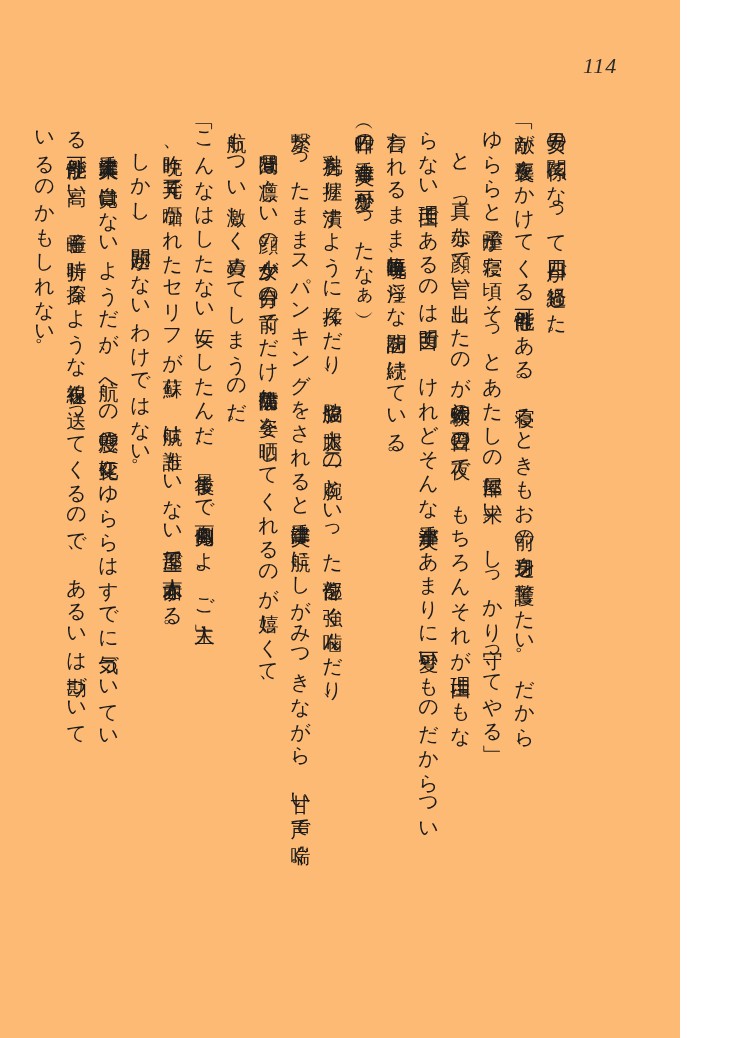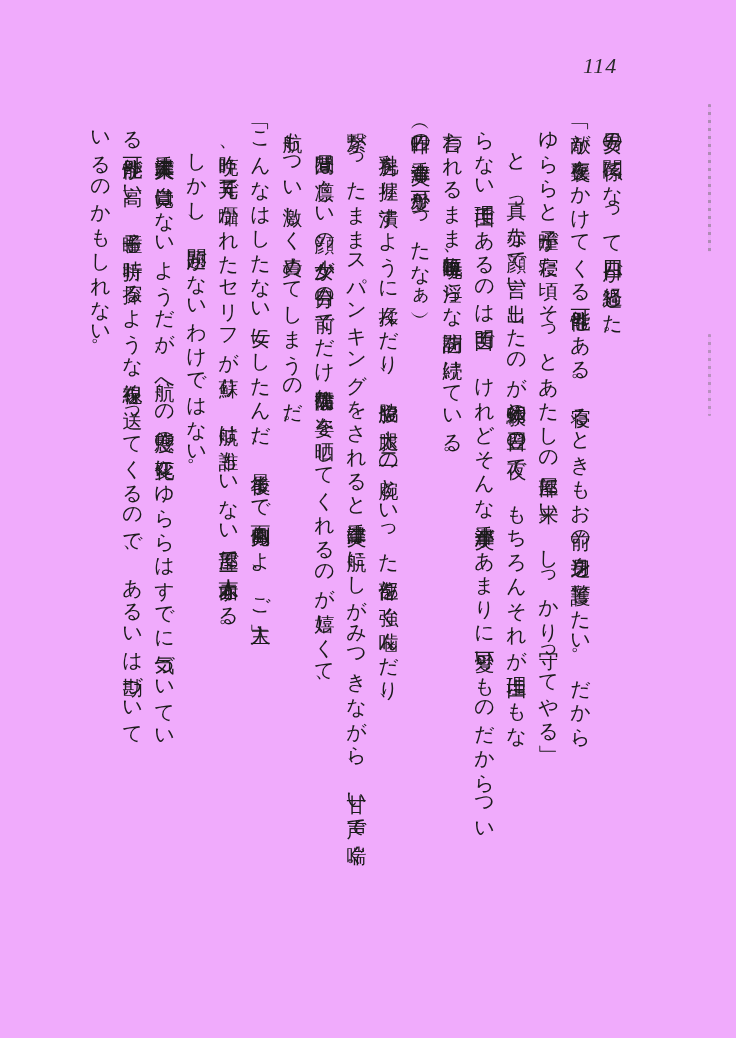--- a/index.html
+++ b/index.html
@@ -2,23 +2,23 @@
 <html><head>
 <meta charset="utf-8">
 <style>
   html, body {
     margin: 0;
     padding: 0;
     background: #ffffff;
   }
   .page {
     position: relative;
-    width: 736px;
+    width: 680px;
     height: 1038px;
-    background: #f0abfc;
+    background: #fdba74;
     overflow: hidden;
     font-family: "Liberation Serif", "DejaVu Serif", serif;
   }
   .folio {
     position: absolute;
     top: 53px;
     left: 583px;
     font-style: italic;
     font-size: 22px;
     letter-spacing: 1px;

